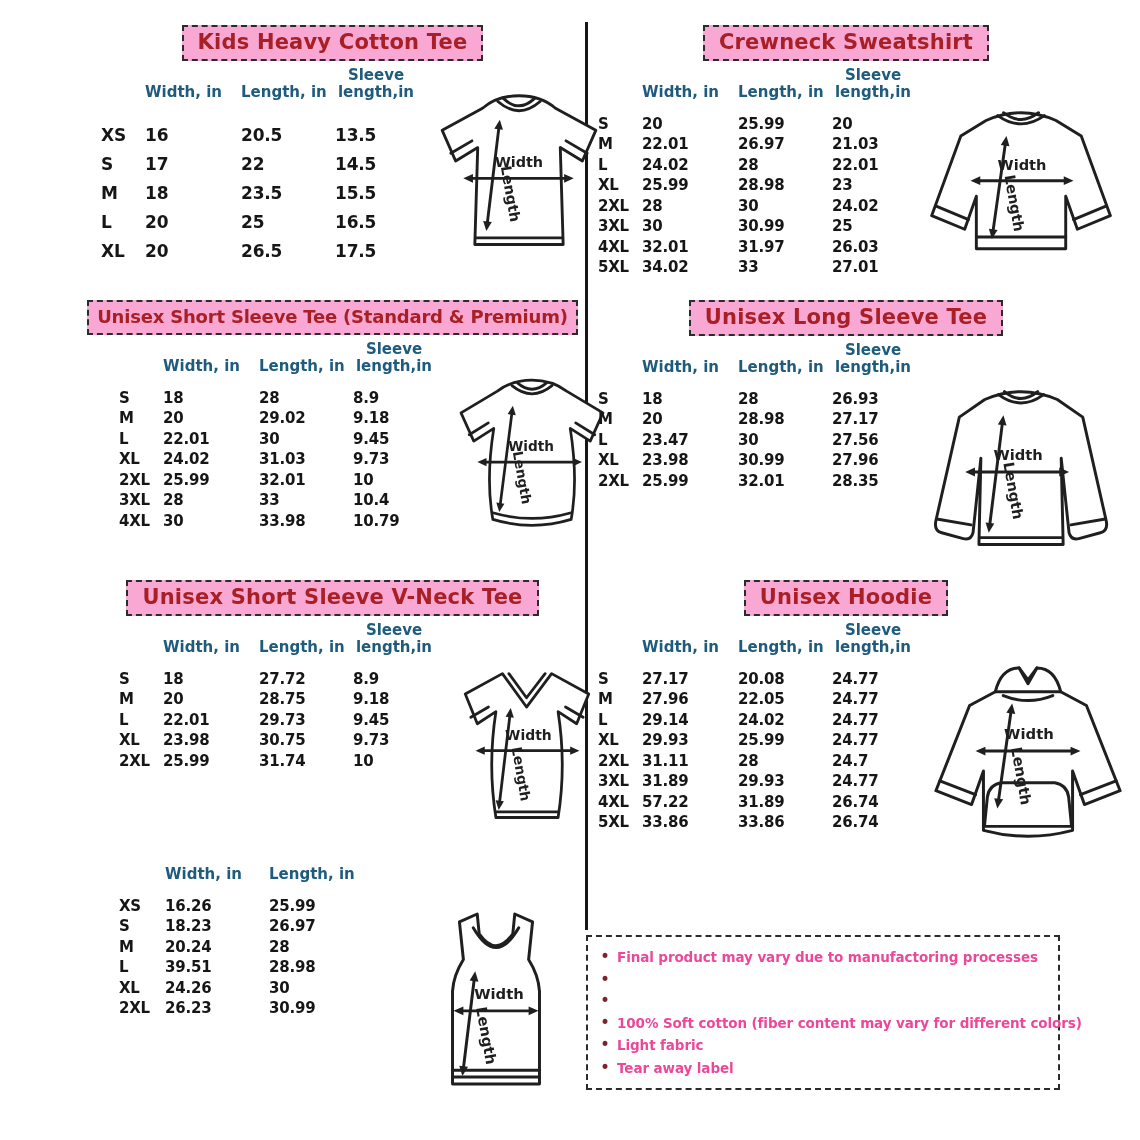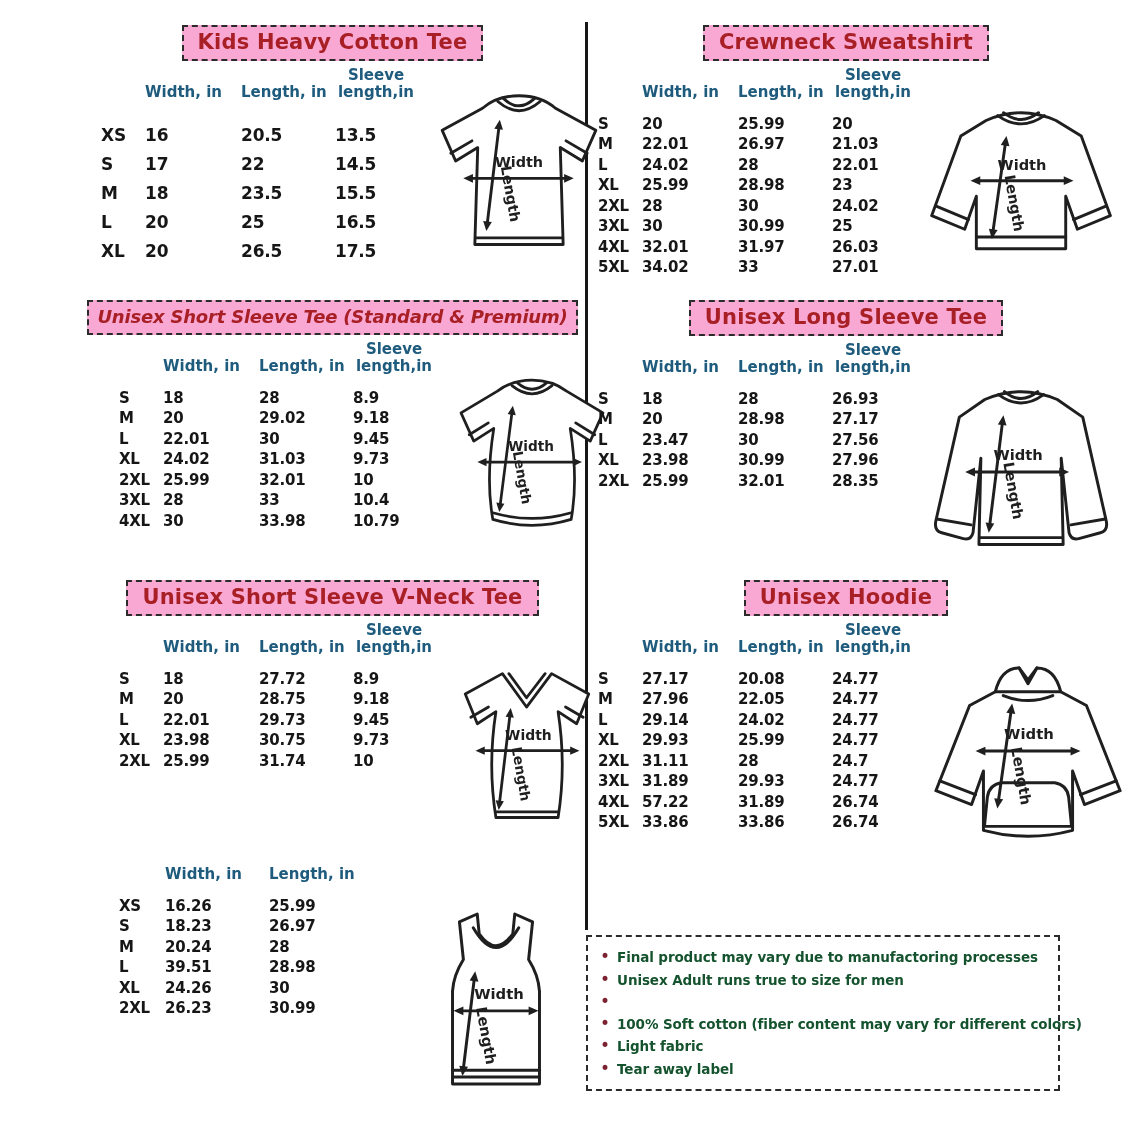--- a/index.html
+++ b/index.html
@@ -9,21 +9,21 @@
   .col{position:absolute;top:0;}
   .col.left{left:85px;width:495px;}
   .col.right{left:596px;width:500px;}
   section.chart-section{box-sizing:border-box;}
   .sec-kids-heavy-cotton-tee,.sec-crewneck-sweatshirt{height:272px;padding-top:25px;}
   .sec-unisex-short-sleeve-tee,.sec-unisex-long-sleeve-tee,.sec-unisex-vneck-tee{height:280px;padding-top:28px;}
   .sec-unisex-hoodie{height:355px;padding-top:28px;}
   .sec-unisex-tank-top{padding-top:28px;}
   .title-box{width:fit-content;margin:0 auto;border:2.5px dashed #2b2b2b;padding:3px 14px 5px;background:#f9a8d4;}
   .title{font-size:21px;font-weight:700;color:#a82025;white-space:nowrap;letter-spacing:.2px;}
-  .sec-unisex-short-sleeve-tee .title-box{padding:4px 8px 6px;font-style:italic;}
+  .sec-unisex-short-sleeve-tee .title-box{padding:4px 8px 6px;}
   .sec-unisex-short-sleeve-tee .title{font-size:18px;letter-spacing:-.2px;}
   .content{display:flex;align-items:flex-start;}
   .table{flex:none;margin-top:6px;padding-left:34px;}
   .sec-kids-heavy-cotton-tee .table{padding-left:16px;}
   .col.right .table{padding-left:2px;}
   .thead,.trow{display:grid;}
   .cols4 .thead,.cols4 .trow{grid-template-columns:44px 96px 94px 88px;}
   .cols3 .thead,.cols3 .trow{grid-template-columns:46px 104px 100px;}
   .thead{margin-bottom:14px;align-items:end;}
   .sec-kids-heavy-cotton-tee .thead{margin-bottom:24px;}
@@ -43,21 +43,21 @@
   .g-tank{width:168px;height:198px;}     .gm-unisex-tank-top{margin-top:40px;}
   .gsvg{width:100%;height:100%;display:block;}
   .ink{fill:#fff;stroke:#1f1f1f;stroke-width:3;stroke-linejoin:round;stroke-linecap:round;}
   .inkline{fill:none;stroke:#1f1f1f;stroke-width:3;stroke-linejoin:round;stroke-linecap:round;}
   .inkfill{fill:#1f1f1f;stroke:none;}
   .glabel{font-family:"DejaVu Sans",sans-serif;font-weight:700;font-size:15px;fill:#1f1f1f;}
   .notes-box{margin-top:28px;margin-left:-10px;width:474px;box-sizing:border-box;
     border:2.5px dashed #2b2b2b;padding:9px 12px;background:#fff;}
   .note{display:flex;gap:7px;line-height:21.5px;align-items:baseline;}
   .bullet{color:#7d2231;font-size:17px;flex:none;}
-  .note-text{font-weight:700;font-size:13.5px;color:#14532d;letter-spacing:-.1px;white-space:nowrap;}
+  .note-text{font-weight:700;font-size:13.5px;color:#ec4899;letter-spacing:-.1px;white-space:nowrap;}
 </style>
 </head>
 <body>
 
 <div class="page">
   <div class="divider"></div>
   <div class="col left" id="col-left">
       <section class="chart-section sec-kids-heavy-cotton-tee">
         <div class="title-box"><span class="title">Kids Heavy Cotton Tee</span></div>
         <div class="content">
@@ -531,21 +531,20 @@
           </div>
         </div>
       </section>
       <div class="notes-box">
         <div class="note">
           <span class="bullet">•</span>
           <span class="note-text">Final product may vary due to manufactoring processes</span>
         </div>
         <div class="note">
           <span class="bullet">•</span>
-          <span class="note-text">Unisex Adult runs true to size for men</span>
         </div>
         <div class="note">
           <span class="bullet">•</span>
         </div>
         <div class="note">
           <span class="bullet">•</span>
           <span class="note-text">100% Soft cotton (fiber content may vary for different colors)</span>
         </div>
         <div class="note">
           <span class="bullet">•</span>

